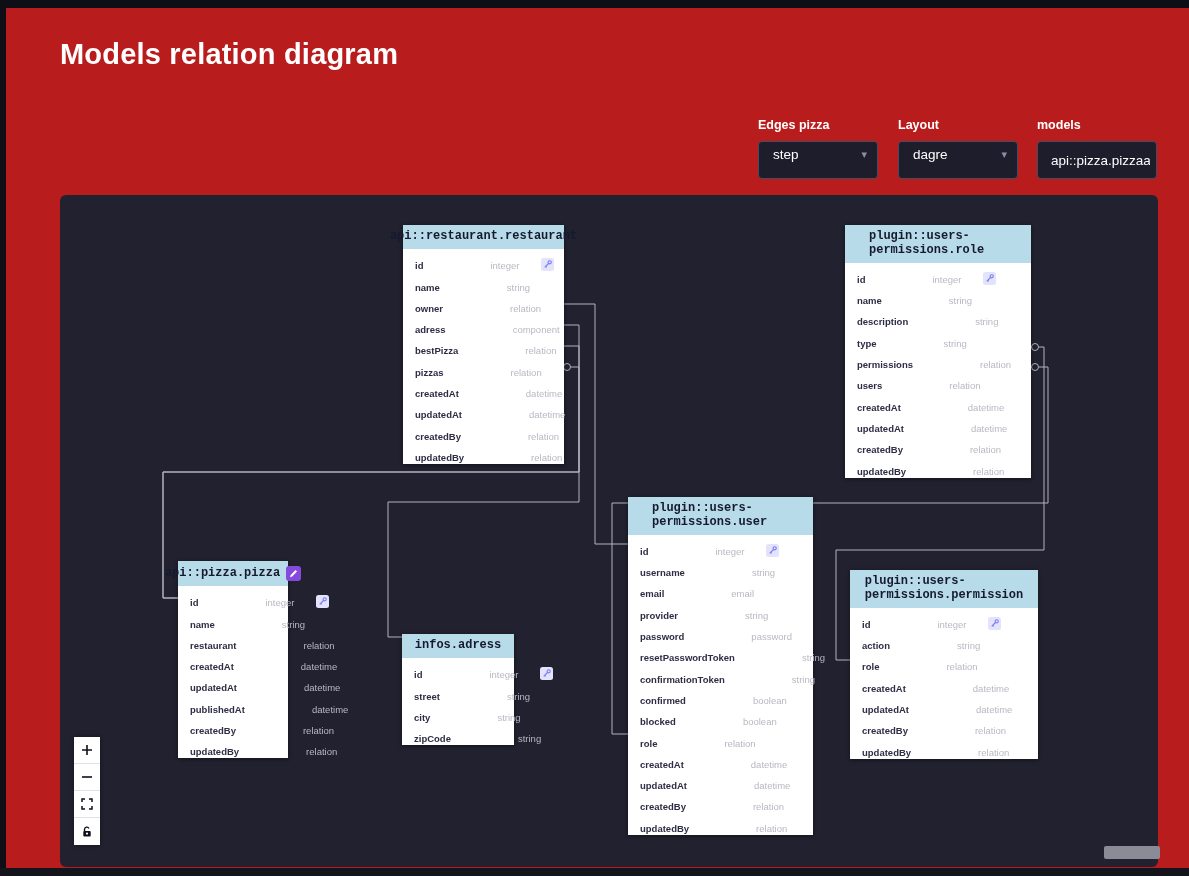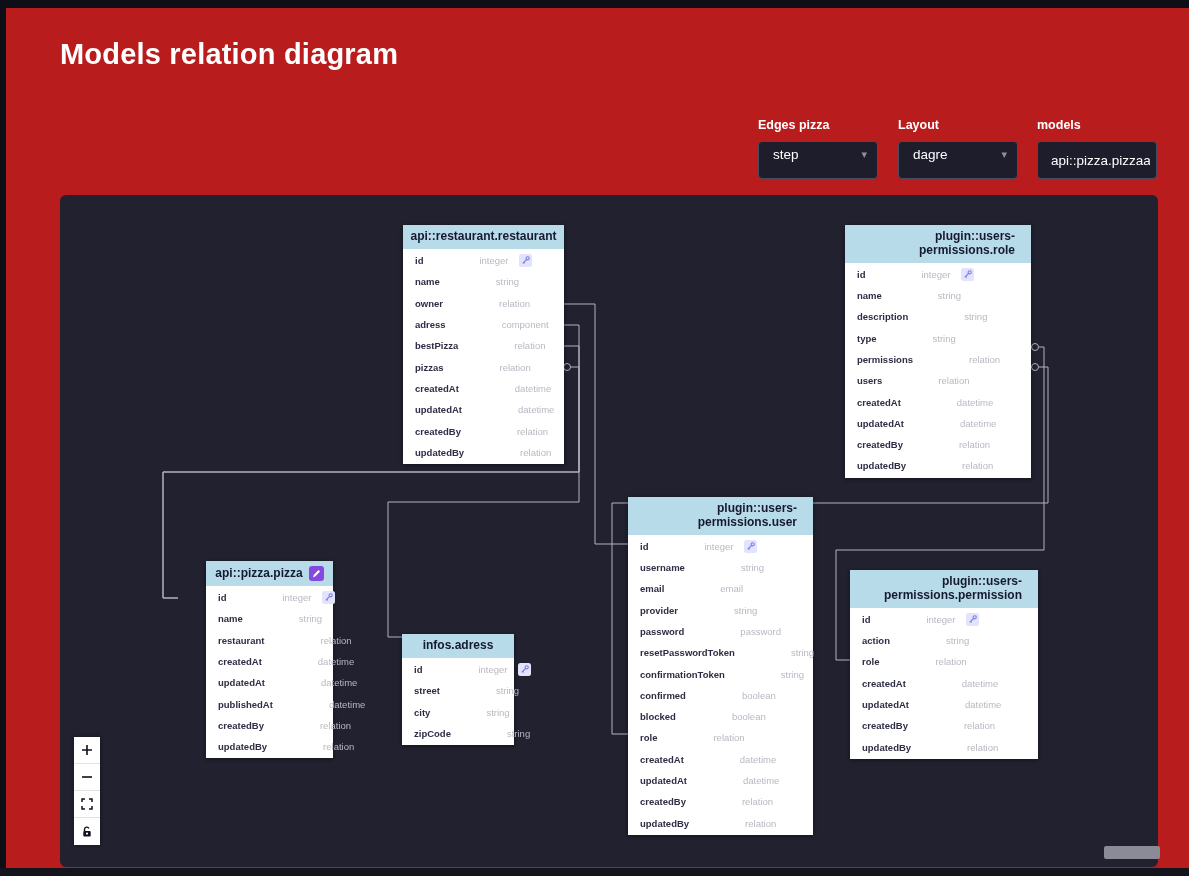--- a/index.html
+++ b/index.html
@@ -27,24 +27,24 @@
 
   #panel{position:absolute;left:60px;top:195px;width:1098px;height:672px;
          background:#21212f;border-radius:6px;z-index:1;}
 
   #edge-layer{position:absolute;left:0;top:0;width:1189px;height:876px;z-index:2;
               pointer-events:none;}
 
   .node{position:absolute;z-index:3;background:#ffffff;
         box-shadow:0 1px 4px rgba(0,0,0,.45);cursor:grab;}
   .node-header{background:#b8dbe9;color:#161a2e;font-size:12px;font-weight:700;
-               text-align:right;padding:5px 16px;line-height:1.15;display:flex;
-               align-items:center;justify-content:center;gap:6px;min-height:14px;}
+               text-align:left;padding:5px 24px;line-height:1.15;display:flex;
+               align-items:center;justify-content:center;gap:6px;min-height:14px;font-family:Liberation Mono, monospace;}
   .node-rows{padding:1px 0;}
-  .row{height:21.3px;display:flex;align-items:center;padding-left:12px;gap:8px;}
+  .row{height:21.3px;display:flex;align-items:flex-end;padding-left:12px;gap:19px;}
   .fname{color:#2d2d44;font-size:9.5px;font-weight:700;}
   .ftype{color:#b8b8c3;font-size:9.5px;padding-left:48px;}
   .keyicon{display:inline-flex;margin-left:2px;}
 
   #zoom-controls{position:absolute;left:74px;top:737px;z-index:10;width:26px;
                  box-shadow:0 0 4px rgba(0,0,0,.4);}
   .zc-btn{width:26px;height:27px;background:#ffffff;border:none;border-bottom:1px solid #e2e2e6;
           display:flex;align-items:center;justify-content:center;cursor:pointer;
           color:#10101c;font-size:15px;font-weight:700;box-sizing:border-box;padding:0;}
   .zc-btn:last-child{border-bottom:none;}
@@ -194,21 +194,21 @@
           <div class="row">
             <span class="fname">createdBy</span>
             <span class="ftype">relation</span>
           </div>
           <div class="row">
             <span class="fname">updatedBy</span>
             <span class="ftype">relation</span>
           </div>
         </div>
       </div>
-      <div class="node" style="left: 178px; top: 561px; width: 127px; margin-left: 28px;">
+      <div class="node" style="left: 178px; top: 561px; width: 110px;">
         <div class="node-header">
           <span>api::pizza.pizza</span>
           <span class="node-badge" style="display: inline-flex;">
             <svg width="15" height="15" viewBox="0 0 15 15">
      <rect width="15" height="15" rx="3" fill="#8549dd"></rect>
      <path d="M4 11.2 L4.7 8.9 L9.5 4.1 L11 5.6 L6.2 10.4 Z" fill="#ffffff"></path>
    </svg>
           </span>
         </div>
         <div class="node-rows">

